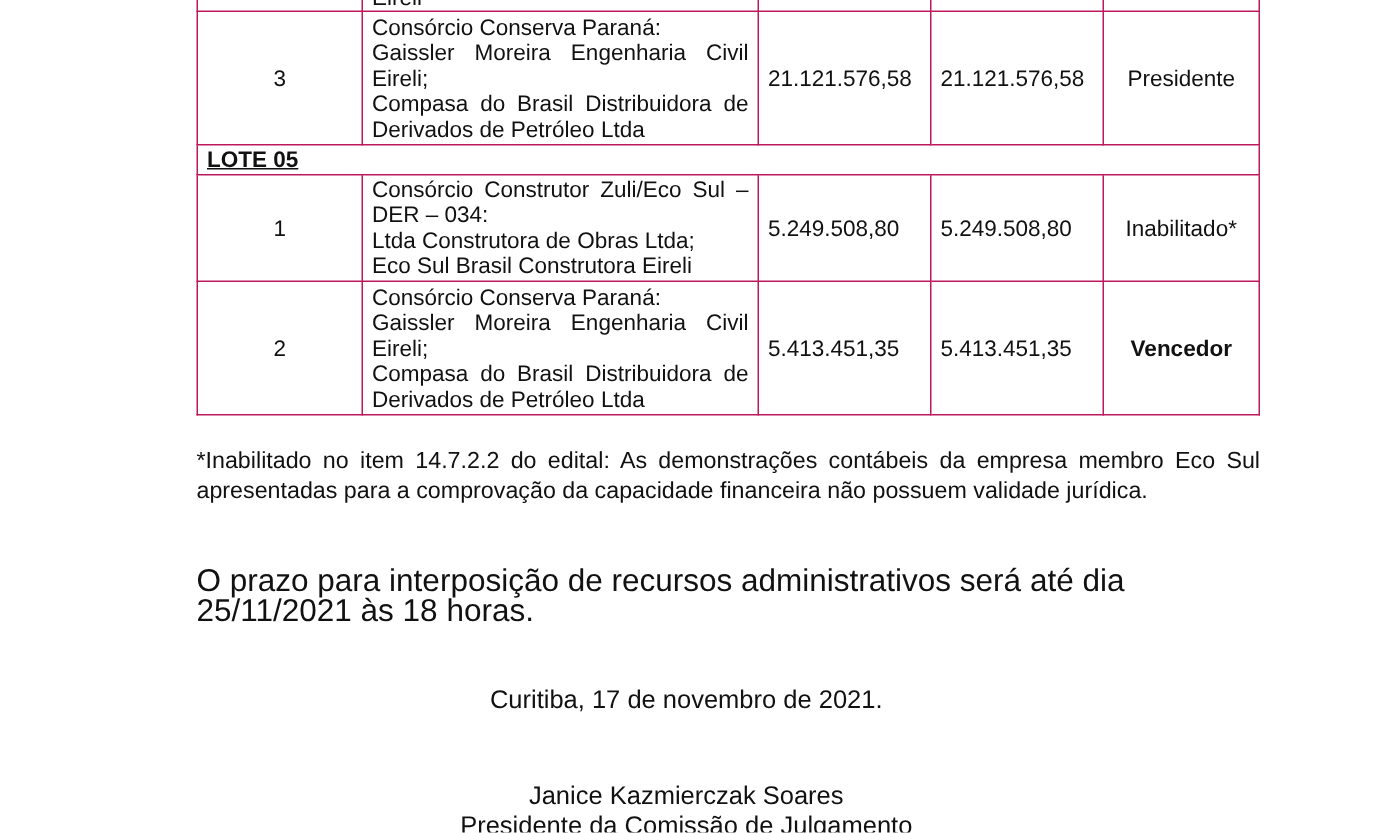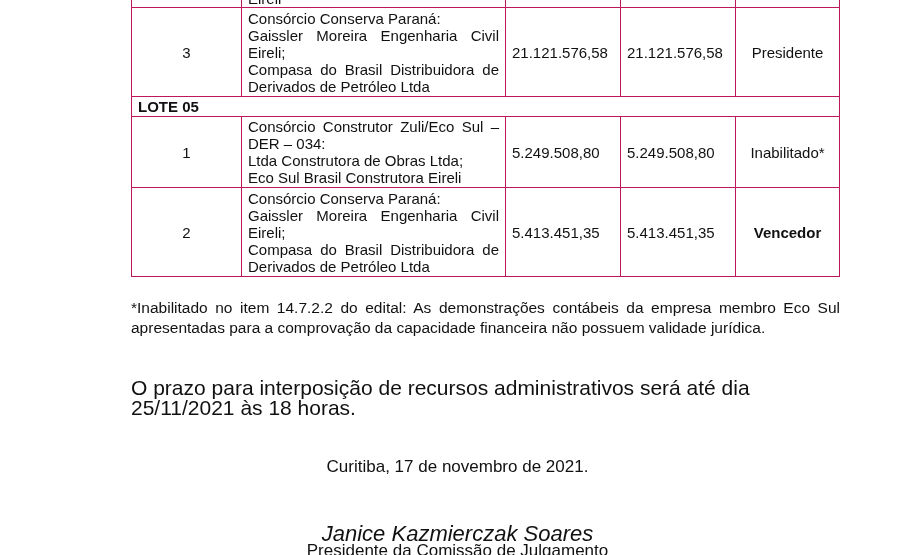--- a/index.html
+++ b/index.html
@@ -4,28 +4,28 @@
 <style>
   html, body { margin:0; padding:0; }
   body { width:915px; height:555px; background:#ffffff; overflow:hidden; position:relative;
          font-family:"Liberation Sans", sans-serif; color:#111; font-size:15px; }
   table.results { position:absolute; left:131px; top:-16px; border-collapse:collapse; width:709px; }
   table.results td { border:1px solid #be185d; padding:0 6px; vertical-align:middle; line-height:17px;margin-top:28px; }
   td.c-num { width:97px; text-align:center; }
   td.c-name { width:251px; text-align:justify; text-align-last:left; padding:0 7px; }
   td.c-val { width:102px; text-align:left; }
   td.c-status { width:91px; text-align:center; }
-  td.lote { font-weight:bold; padding:2px 7px; height:19px; }
+  td.lote { font-weight:bold; padding:2px 7px; height:19px;text-decoration:underline; }
   .bold { font-weight:bold; }
   .line { display:block; }
   .justify { text-align:justify; text-align-last:justify; }
   .footnote { position:absolute; left:131px; top:298px; width:709px; text-align:justify; line-height:20px; font-size:15.5px; }
   .prazo { position:absolute; left:131px; top:378px; width:709px; line-height:20px; font-size:21px; }
   .city { position:absolute; left:0; width:915px; top:457px; text-align:center; font-size:17px; }
-  .sig-name { position:absolute; left:0; width:915px; top:521px; text-align:center; font-size:22px;font-style:italic; }
+  .sig-name { position:absolute; left:0; width:915px; top:521px; text-align:center; font-size:17px; }
   .sig-role { position:absolute; left:0; width:915px; top:541px; text-align:center; font-size:17px; }
 </style>
 </head>
 <body>
 
 <table class="results">
   <tbody>
       <tr style="height:23px;">
     <td class="c-num"></td>
     <td class="c-name" style="vertical-align:bottom;"><span>Eireli</span></td>

